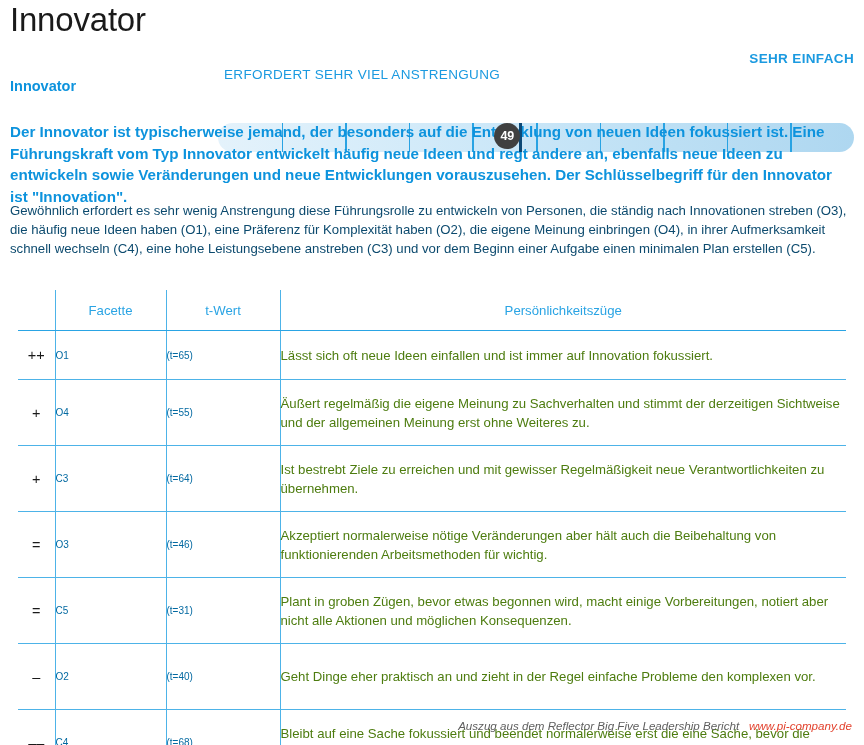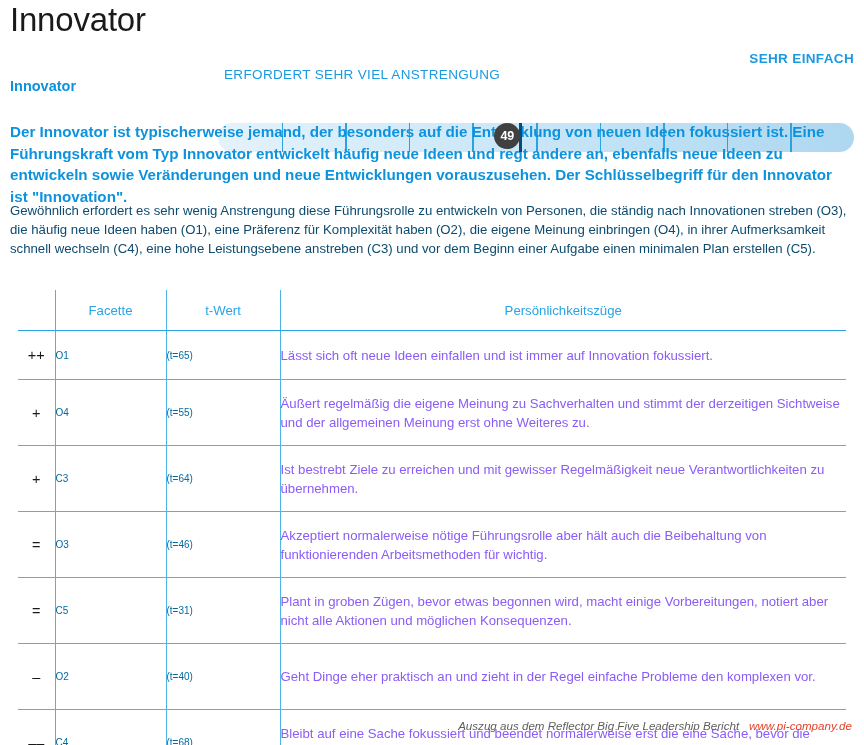--- a/index.html
+++ b/index.html
@@ -170,21 +170,21 @@
     font-weight: 400;
     padding-right: 4px;
   }
   .cell-facet, .cell-tval {
     font-size: 10px;
     color: #0369a1;
     padding-left: 12px;
   }
   .cell-desc {
     font-size: 13.2px;
-    color: #8b5cf6;
+    color: #4d7c0f;
     padding-left: 14px;
     padding-right: 12px;
     line-height: 19px;
   }
   .vdiv {
     border-left: 1.4px solid #4db3e8;
   }
   .row-tall td { height: 65px; }
   .row-first td { height: 48px; }
 
@@ -263,21 +263,21 @@
       <tr class="row-tall">
         <td class="cell-sign">+</td>
         <td class="cell-facet vdiv">C3</td>
         <td class="cell-tval vdiv">(t=64)</td>
         <td class="cell-desc vdiv">Ist bestrebt Ziele zu erreichen und mit gewisser Regelmäßigkeit neue Verantwortlichkeiten zu übernehmen.</td>
       </tr>
       <tr class="row-tall">
         <td class="cell-sign">=</td>
         <td class="cell-facet vdiv">O3</td>
         <td class="cell-tval vdiv">(t=46)</td>
-        <td class="cell-desc vdiv">Akzeptiert normalerweise nötige Führungsrolle aber hält auch die Beibehaltung von funktionierenden Arbeitsmethoden für wichtig.</td>
+        <td class="cell-desc vdiv">Akzeptiert normalerweise nötige Veränderungen aber hält auch die Beibehaltung von funktionierenden Arbeitsmethoden für wichtig.</td>
       </tr>
       <tr class="row-tall">
         <td class="cell-sign">=</td>
         <td class="cell-facet vdiv">C5</td>
         <td class="cell-tval vdiv">(t=31)</td>
         <td class="cell-desc vdiv">Plant in groben Zügen, bevor etwas begonnen wird, macht einige Vorbereitungen, notiert aber nicht alle Aktionen und möglichen Konsequenzen.</td>
       </tr>
       <tr class="row-tall">
         <td class="cell-sign">–</td>
         <td class="cell-facet vdiv">O2</td>

